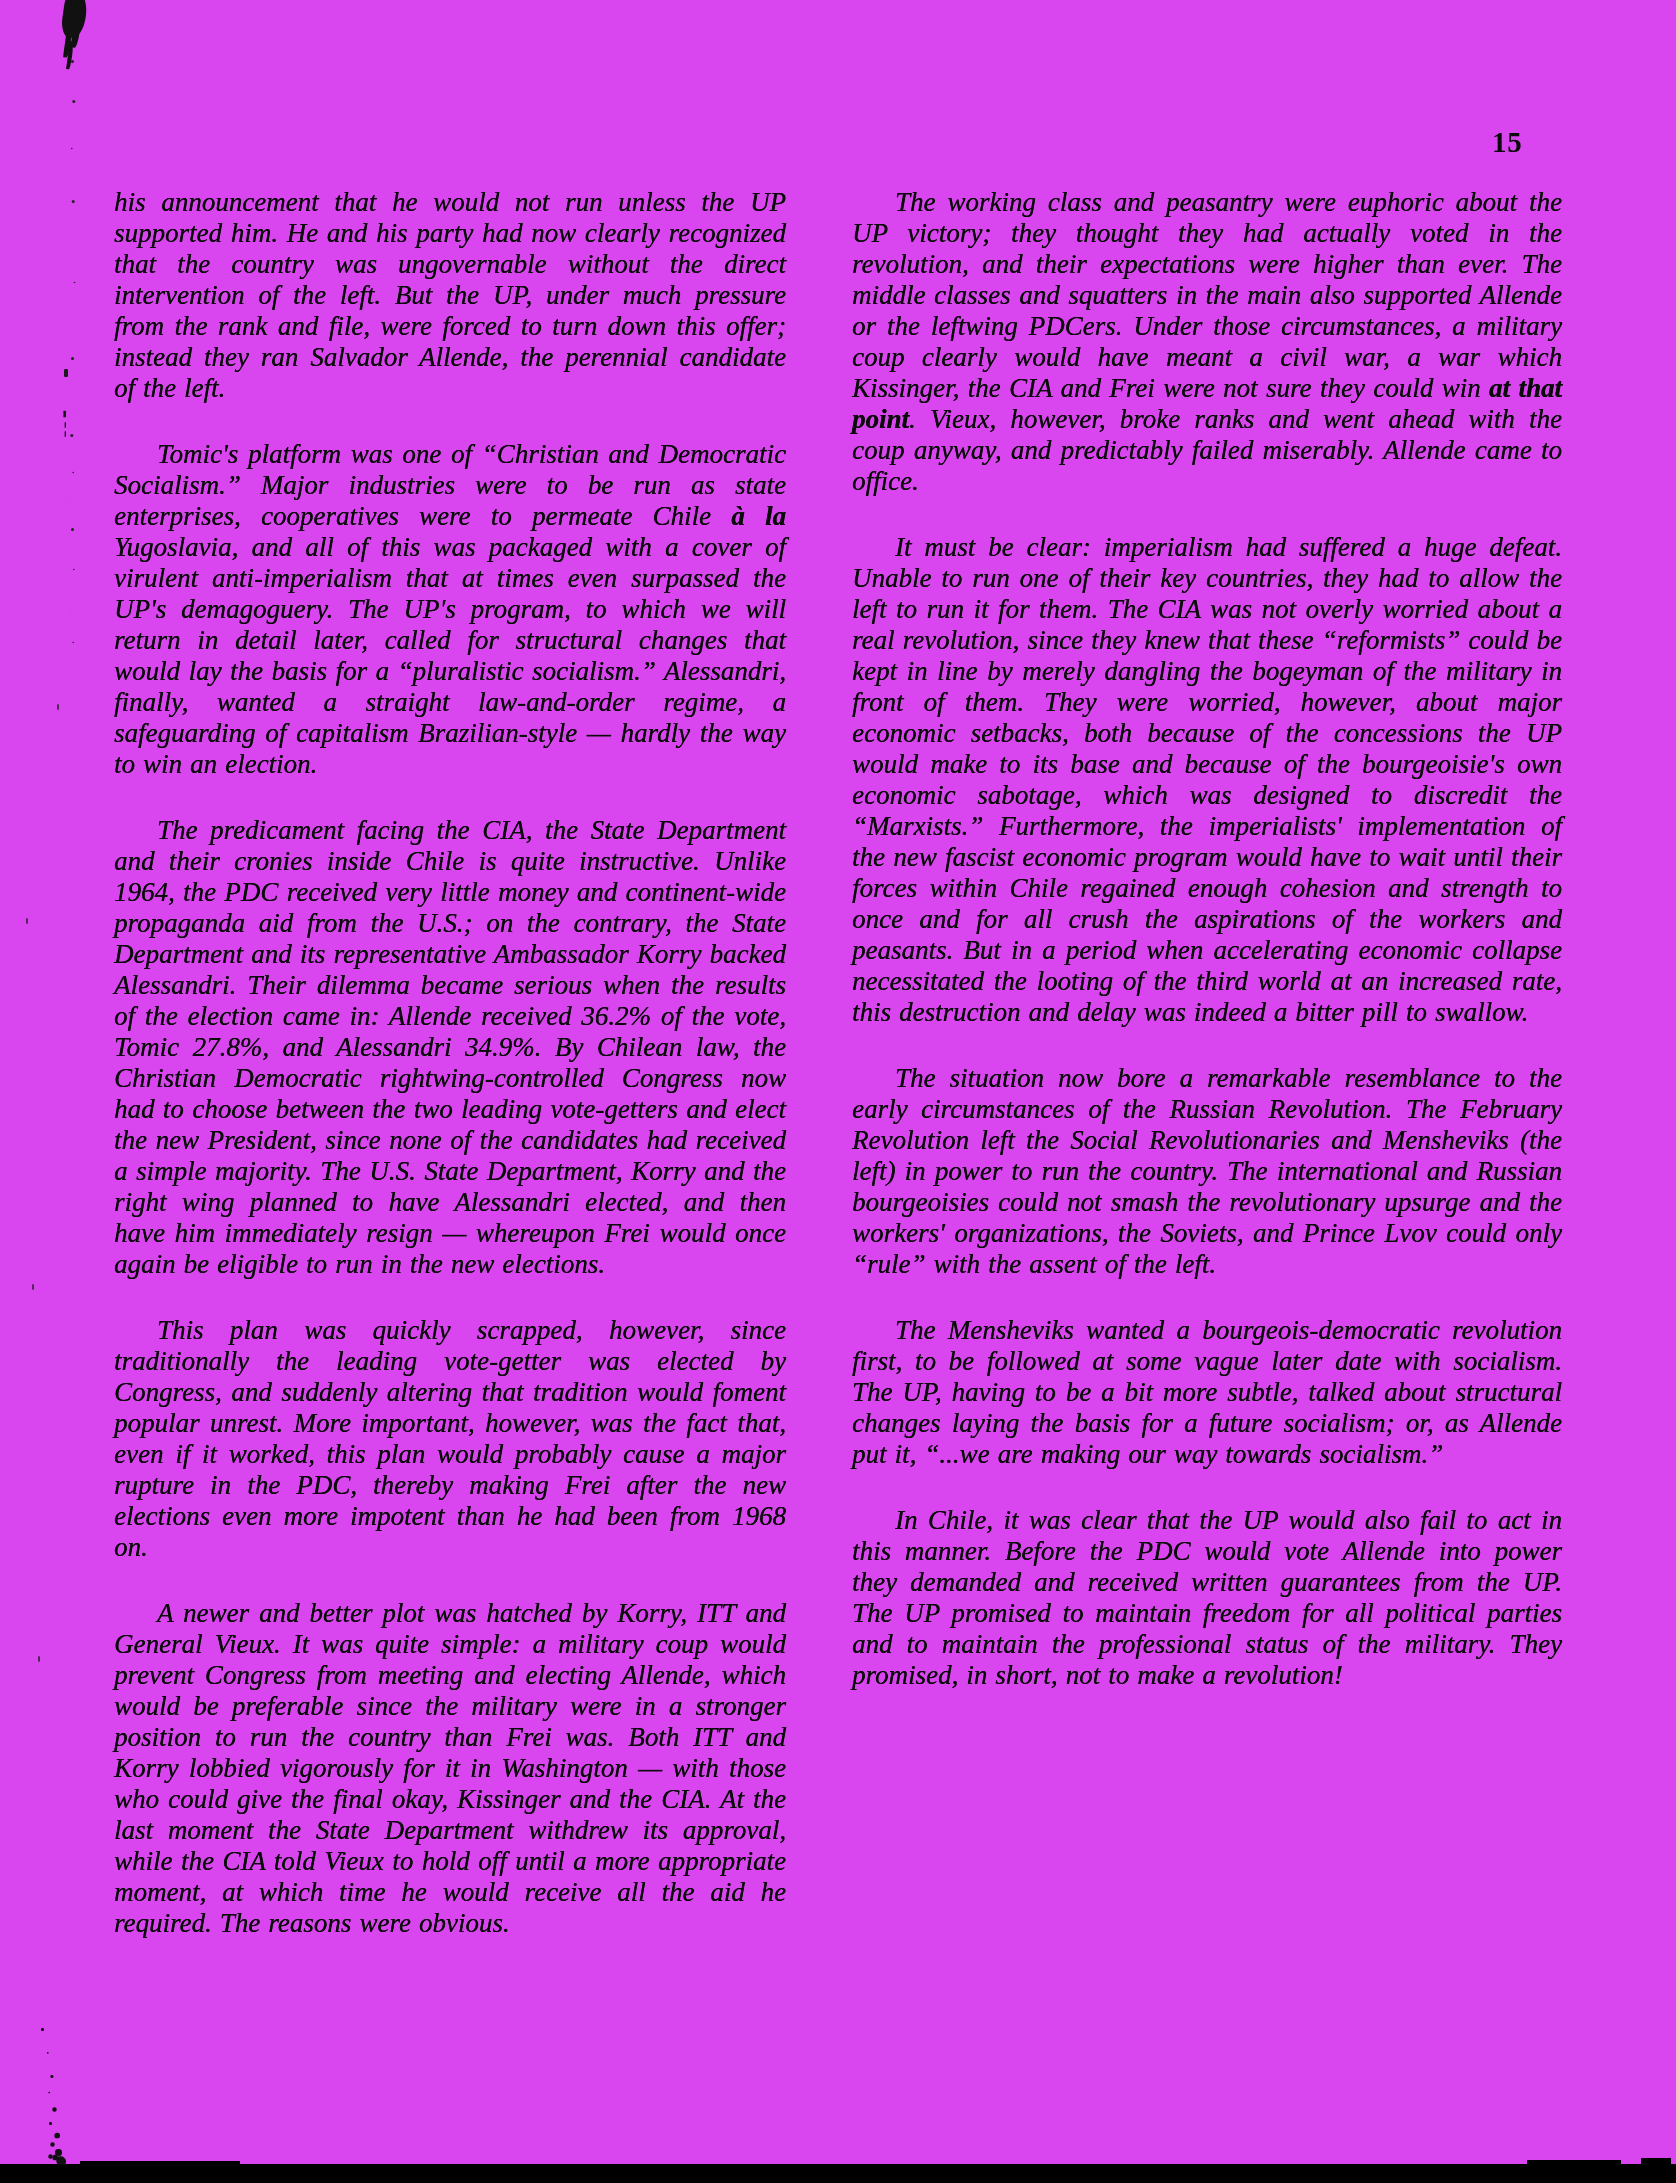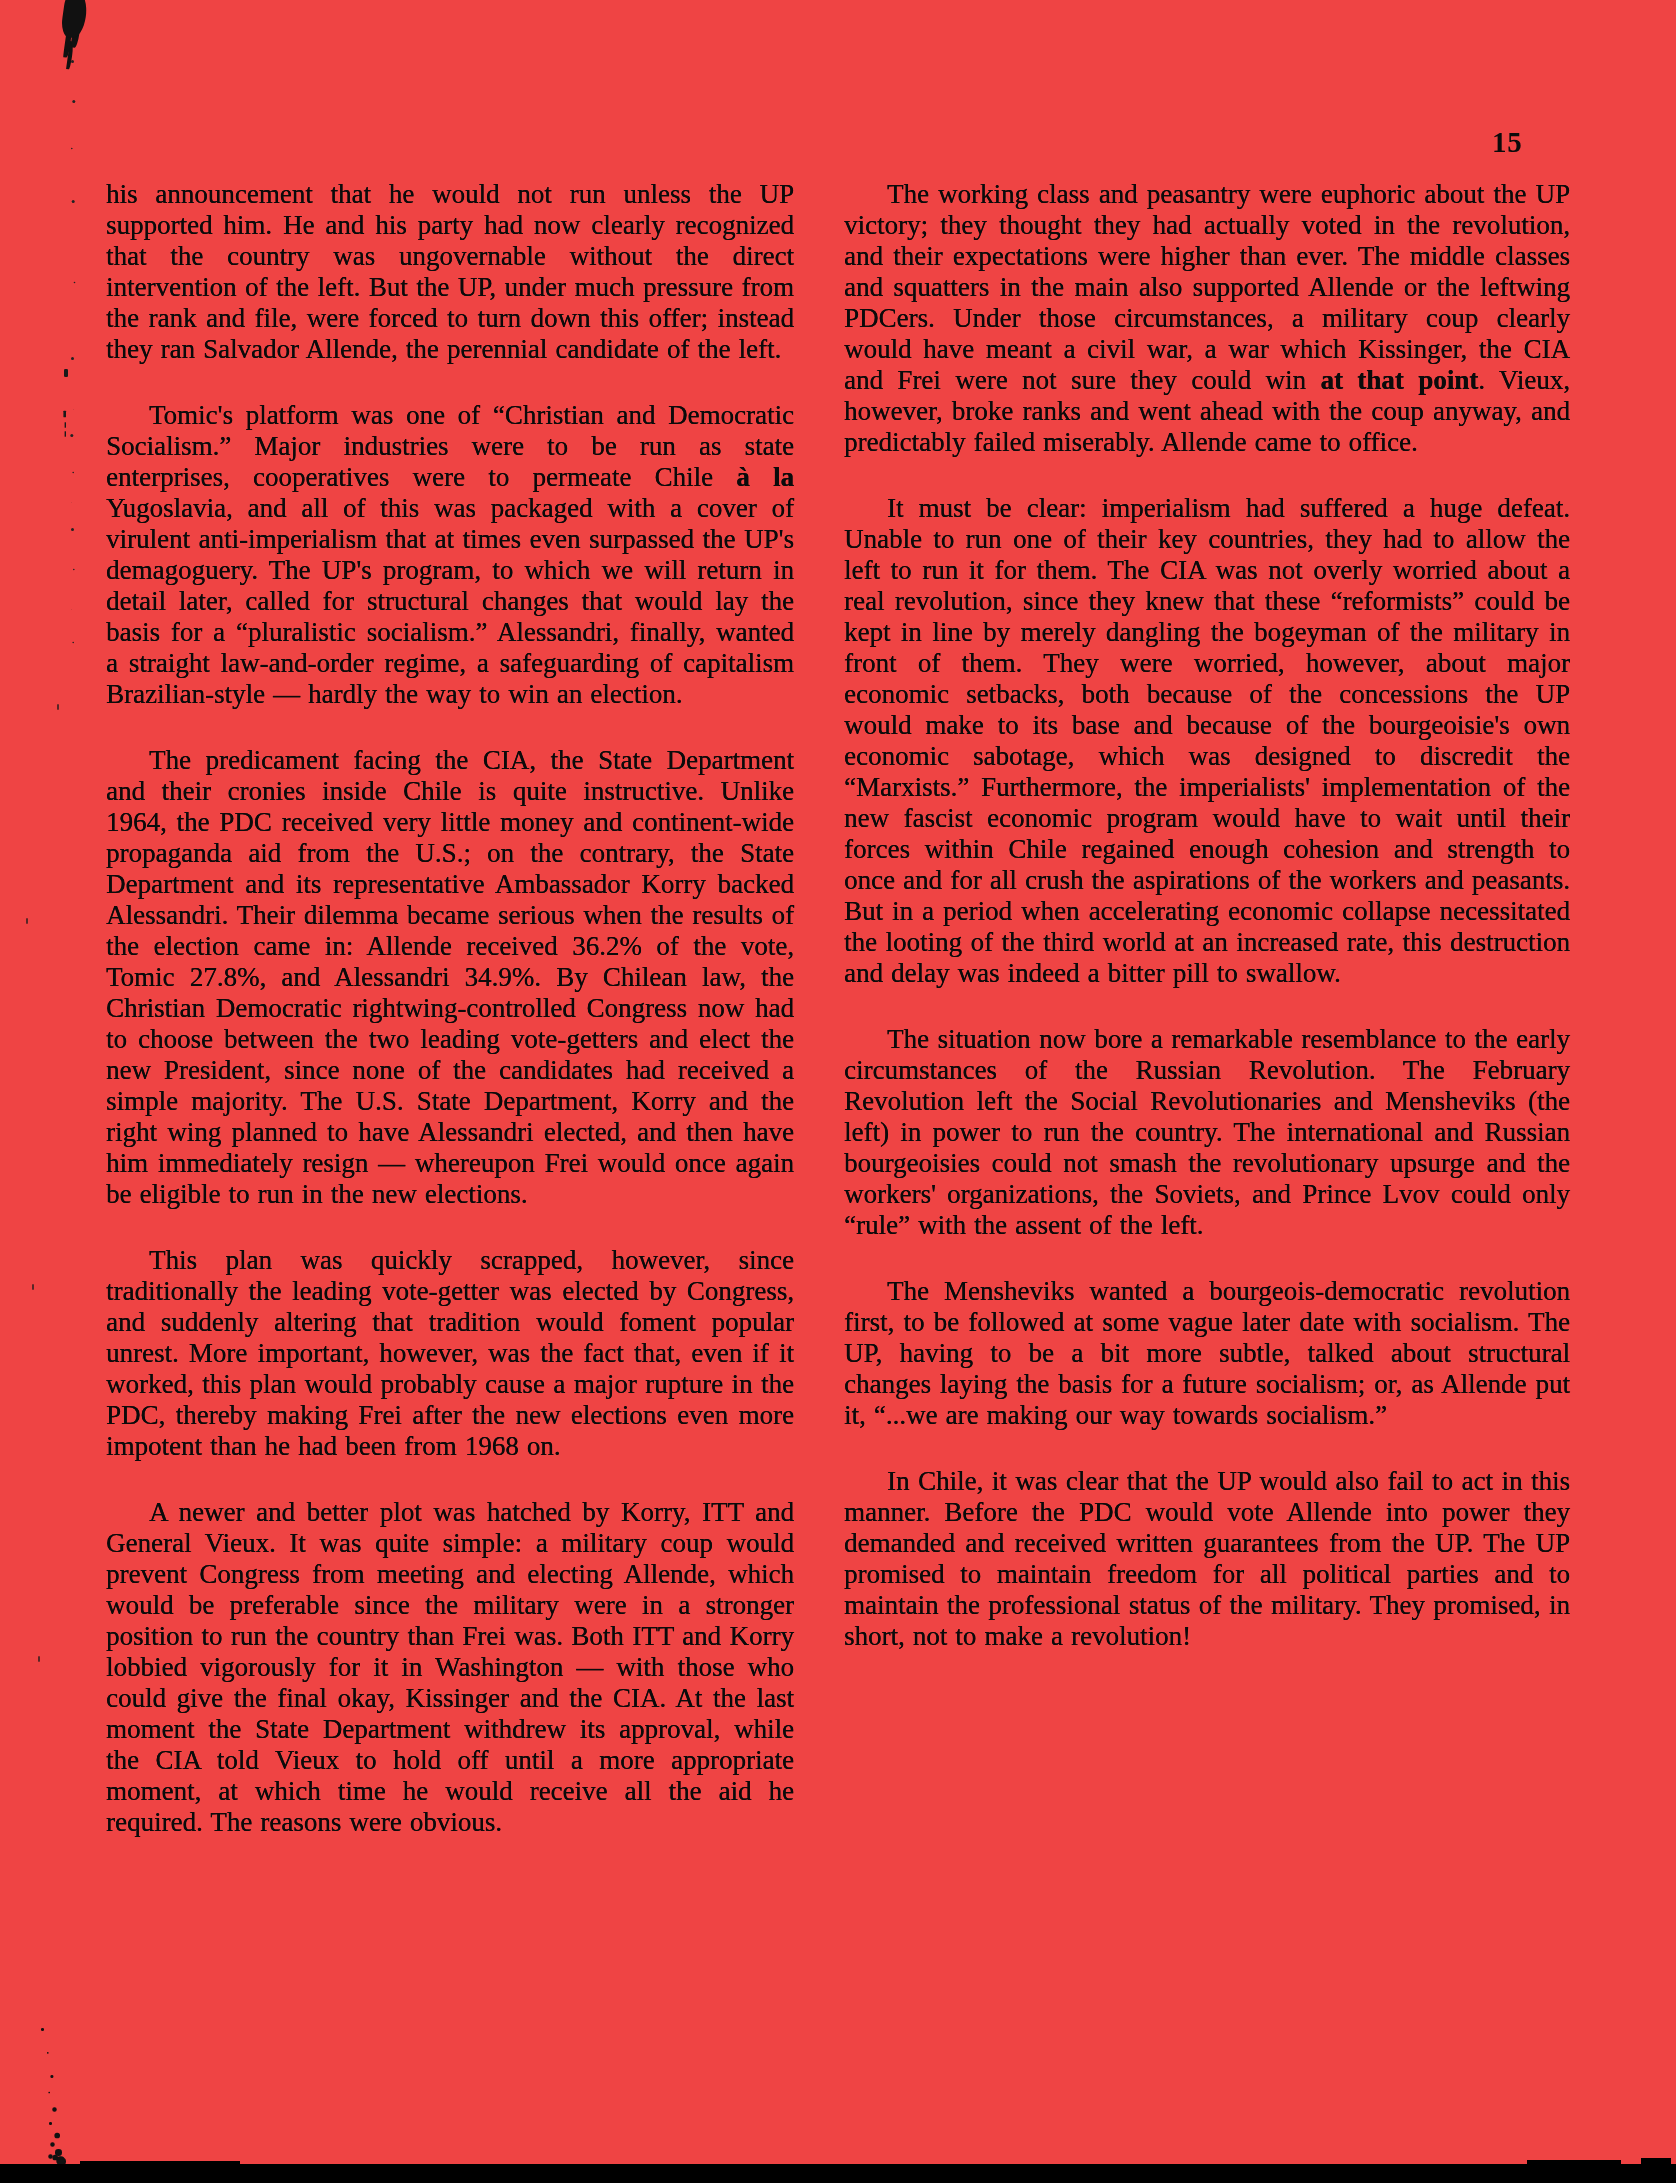--- a/index.html
+++ b/index.html
@@ -1,19 +1,19 @@
 <!DOCTYPE html>
 <html style="font-size:10.7px"><head>
 <meta charset="utf-8">
 <style>
   html,body{margin:0;padding:0;background:#e8e8e4;}
   .sheet{
     position:relative;
     width:1676px;height:2183px;
-    background:#ef4444;
+    background:#d946ef;
     overflow:hidden;
     font-family:"Liberation Serif","DejaVu Serif",serif;
     color:#0b0b0b;
   }
   .pagenum{
     position:absolute;
     left:1492px;top:126px;
     font-size:29px;font-weight:700;
     letter-spacing:0.7px;
   }
@@ -21,21 +21,21 @@
     position:absolute;
     top:179px;
     font-size:27px;
     line-height:31px;
     text-align:justify;
     text-shadow:0.2px 0.2px 0 currentColor;
     word-spacing:1.3px;
   }
   .col-left{left:106px;width:688px;}
   .col-right{left:844px;width:726px;}
-  .col p{margin:0;}
+  .col p{margin:8px;font-style:italic;}
   .col p + p{margin-top:35px;}
   .col p.indent{text-indent:43px;}
   .col b{font-weight:700;}
 
   
   .artifact{position:absolute;}
   .blob-topleft{
     left:63px;top:-9.4px;width:23px;height:47px;
     background:#111;
     border-radius:40% 60% 55% 45%;

